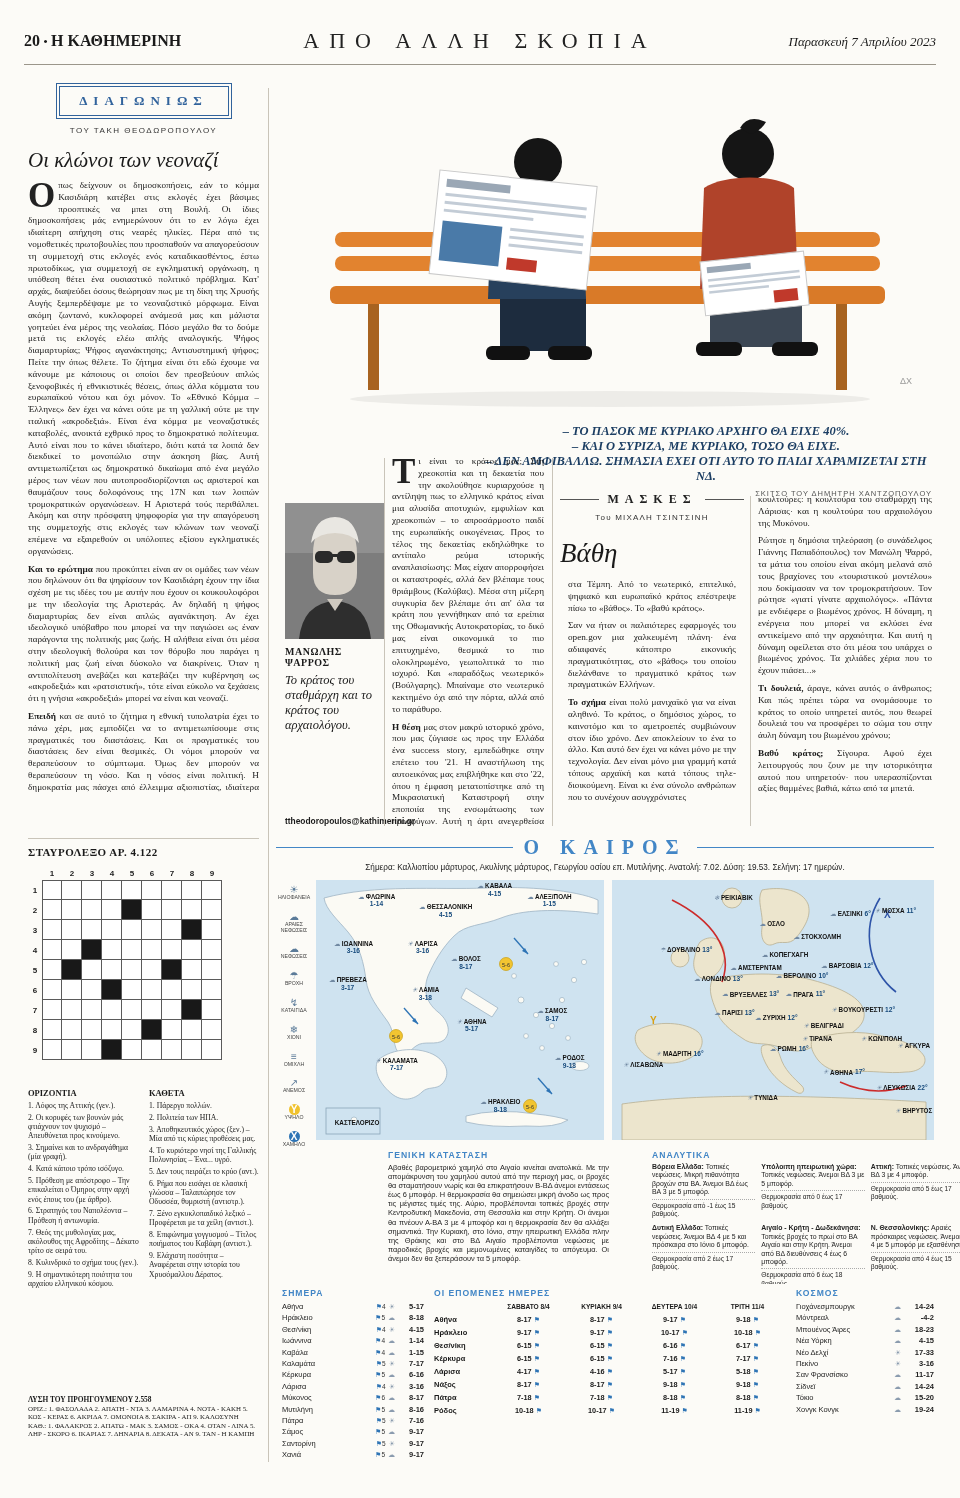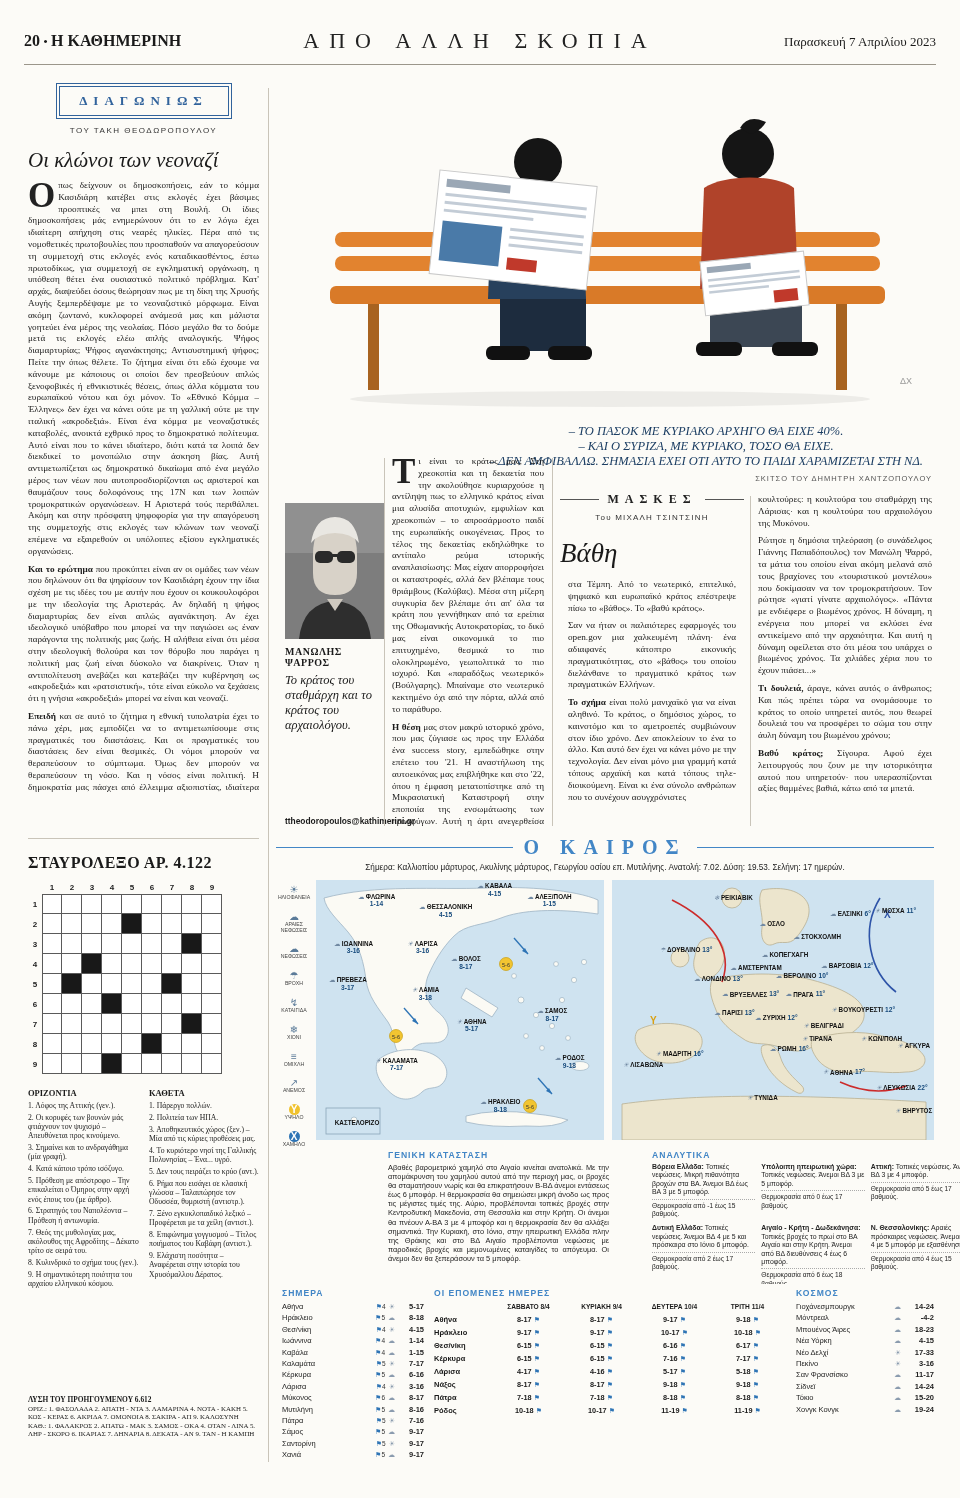--- a/index.html
+++ b/index.html
@@ -7,40 +7,40 @@
         font-family:"Liberation Serif",serif;color:#1a1a1a;overflow:hidden;}
   .hl-v{position:absolute;width:1px;background:#c9c4b9;}
   .hl-h{position:absolute;height:1px;background:#c9c4b9;}
 
   
   .hdr{position:absolute;left:24px;top:20px;width:912px;height:42px;}
   .hdr-left{position:absolute;left:0;top:12px;font-size:13px;}
   .hdr-left b{font-size:16px;}
   .hdr-center{position:absolute;left:0;right:0;top:8px;text-align:center;
               font-size:22px;letter-spacing:10px;color:#222;}
-  .hdr-right{position:absolute;right:0;top:14px;font-size:13px;}
+  .hdr-right{position:absolute;right:0;top:14px;font-style:italic;font-size:13px;}
   .hdr-rule{position:absolute;left:24px;top:64px;width:912px;height:1px;background:#9b968b;}
 
   
   .diag{position:absolute;left:28px;top:86px;width:231px;}
   .kicker-box{margin:0 auto 0;width:168px;border:1px solid #31639c;outline:1px solid #31639c;
               outline-offset:2px;padding:6px 0;text-align:center;color:#31639c;
               font-weight:bold;font-size:13px;letter-spacing:6px;}
   .diag-byline{margin-top:10px;text-align:center;font-size:8px;letter-spacing:1.5px;color:#333;
                font-family:"Liberation Sans",sans-serif;}
   .diag-headline{margin:14px 0 8px;font-style:italic;font-size:21px;line-height:23px;}
   .diag-body{height:616px;overflow:hidden;text-align:justify;font-size:9.2px;line-height:11.8px;}
   .diag-body p{margin:0 0 6px;}
   .dropcap{float:left;font-size:35px;line-height:29px;padding:1px 3px 0 0;font-weight:bold;color:#222;}
   .lead{font-weight:bold;}
 
   
   .cartoon{position:absolute;left:280px;top:84px;width:652px;height:336px;}
   .cap-block{position:absolute;left:480px;top:424px;width:452px;text-align:center;}
-  .cap-line{font-size:12.5px;line-height:15px;font-weight:normal;font-style:italic;color:#1c3e63;}
+  .cap-line{font-size:12.5px;line-height:15px;font-weight:bold;font-style:italic;color:#1c3e63;}
   .cap-credit{margin-top:5px;text-align:right;font-size:7.5px;letter-spacing:1px;color:#555;
               font-family:"Liberation Sans",sans-serif;}
 
   
   .photo-col{position:absolute;left:285px;top:503px;width:100px;height:325px;}
   .photo-frame{width:100px;height:136px;background:#8b8b8b;overflow:hidden;}
   .photo-name{margin-top:7px;font-size:10px;font-weight:bold;letter-spacing:0.5px;}
   .photo-cap{margin-top:5px;font-style:italic;font-size:12.5px;line-height:15px;}
   .author-email{position:absolute;left:0;bottom:2px;font-size:8.4px;font-weight:bold;
                 font-family:"Liberation Sans",sans-serif;}
@@ -52,21 +52,21 @@
   .mk-kicker::before,.mk-kicker::after{content:"";flex:1;height:1px;background:#555;}
   .mk-byline{margin-top:6px;text-align:center;font-size:8px;letter-spacing:1.2px;
              font-family:"Liberation Sans",sans-serif;color:#333;}
   .mk-headline{margin:16px 0 10px;font-style:italic;font-size:27px;}
   .mk-text{text-align:justify;font-size:9.2px;line-height:11.8px;}
   .mk-text p{margin:0 8px 6px;}
   .col3{left:758px;top:494px;width:174px;height:334px;}
 
   
   .cw{position:absolute;left:28px;top:846px;width:232px;}
-  .cw-title{font-size:16px;font-weight:bold;letter-spacing:0.5px;margin-top:8px;}
+  .cw-title{font-size:11px;font-weight:bold;letter-spacing:0.5px;}
   .cw-grid{margin-top:8px;display:grid;grid-template-columns:14px repeat(9,20px);
            grid-template-rows:14px repeat(9,20px);}
   .cw-num{display:flex;align-items:center;justify-content:center;
           font:bold 8px "Liberation Sans",sans-serif;color:#222;}
   .cw-cell{background:#fff;border-right:1px solid #5a5a5a;border-bottom:1px solid #5a5a5a;}
   .cw-cell.fc{border-left:1px solid #5a5a5a;}
   .cw-cell.fr{border-top:1px solid #5a5a5a;}
   .cw-cell.black{background:#181818;}
   .cw-clues{position:absolute;top:242px;display:flex;gap:10px;width:232px;}
   .cw-cluecol{width:111px;}
@@ -383,21 +383,21 @@
             <p class="clue">4. Το κυριότερο νησί της Γαλλικής Πολυνησίας – Ένα... υγρό.</p>
             <p class="clue">5. Δεν τους πειράζει το κρύο (αντ.).</p>
             <p class="clue">6. Ρήμα που εισάγει σε κλασική γλώσσα – Ταλαιπώρησε τον Οδυσσέα, θυμριστή (αντιστρ.).</p>
             <p class="clue">7. Ξένο εγκυκλοπαιδικό λεξικό – Προφέρεται με τα χείλη (αντιστ.).</p>
             <p class="clue">8. Επιφώνημα γογγυσμού – Τίτλος ποιήματος του Καβάφη (αντιστ.).</p>
             <p class="clue">9. Ελάχιστη ποσότητα – Αναφέρεται στην ιστορία του Χρυσόμαλλου Δέρατος.</p>
           </div>
       </div>
     </div>
     <div class="cw-sol">
-      <div class="cw-solhead">ΛΥΣΗ ΤΟΥ ΠΡΟΗΓΟΥΜΕΝΟΥ 6.612</div>
+      <div class="cw-solhead">ΛΥΣΗ ΤΟΥ ΠΡΟΗΓΟΥΜΕΝΟΥ 2.558</div>
       <div>ΟΡΙΖ.: 1. ΦΑΣΟΛΑΔΑ 2. ΑΠΑΤΗ - ΝΤΑ 3. ΛΑΜΑΡΙΝΑ 4. ΝΟΤΑ - ΚΑΚΗ 5. ΚΟΣ - ΚΕΡΑΣ 6. ΑΚΡΙΔΑ 7. ΟΜΟΝΟΙΑ 8. ΣΑΚΙΡΑ - ΑΠ 9. ΚΑΛΟΣΥΝΗ</div>
       <div>ΚΑΘ.: 1. ΦΑΛΑΚΡΟΣ 2. ΑΠΑΤΩ - ΜΑΚ 3. ΣΑΜΟΣ - ΟΚΑ 4. ΟΤΑΝ - ΛΙΝΑ 5. ΛΗΡ - ΣΚΟΡΟ 6. ΙΚΑΡΙΑΣ 7. ΔΗΝΑΡΙΑ 8. ΔΕΚΑΤΑ - ΑΝ 9. ΤΑΝ - Η ΚΑΜΠΗ</div>
     </div>
   </div>
 
   <div class="wx">
     <div class="wx-titlerow">
       <span class="wx-title">Ο ΚΑΙΡΟΣ</span>
     </div>
     <div class="wx-sub">Σήμερα: Καλλιοπίου μάρτυρος, Ακυλίνης μάρτυρος, Γεωργίου οσίου επ. Μυτιλήνης. Ανατολή: 7.02. Δύση: 19.53. Σελήνη: 17 ημερών.</div>

